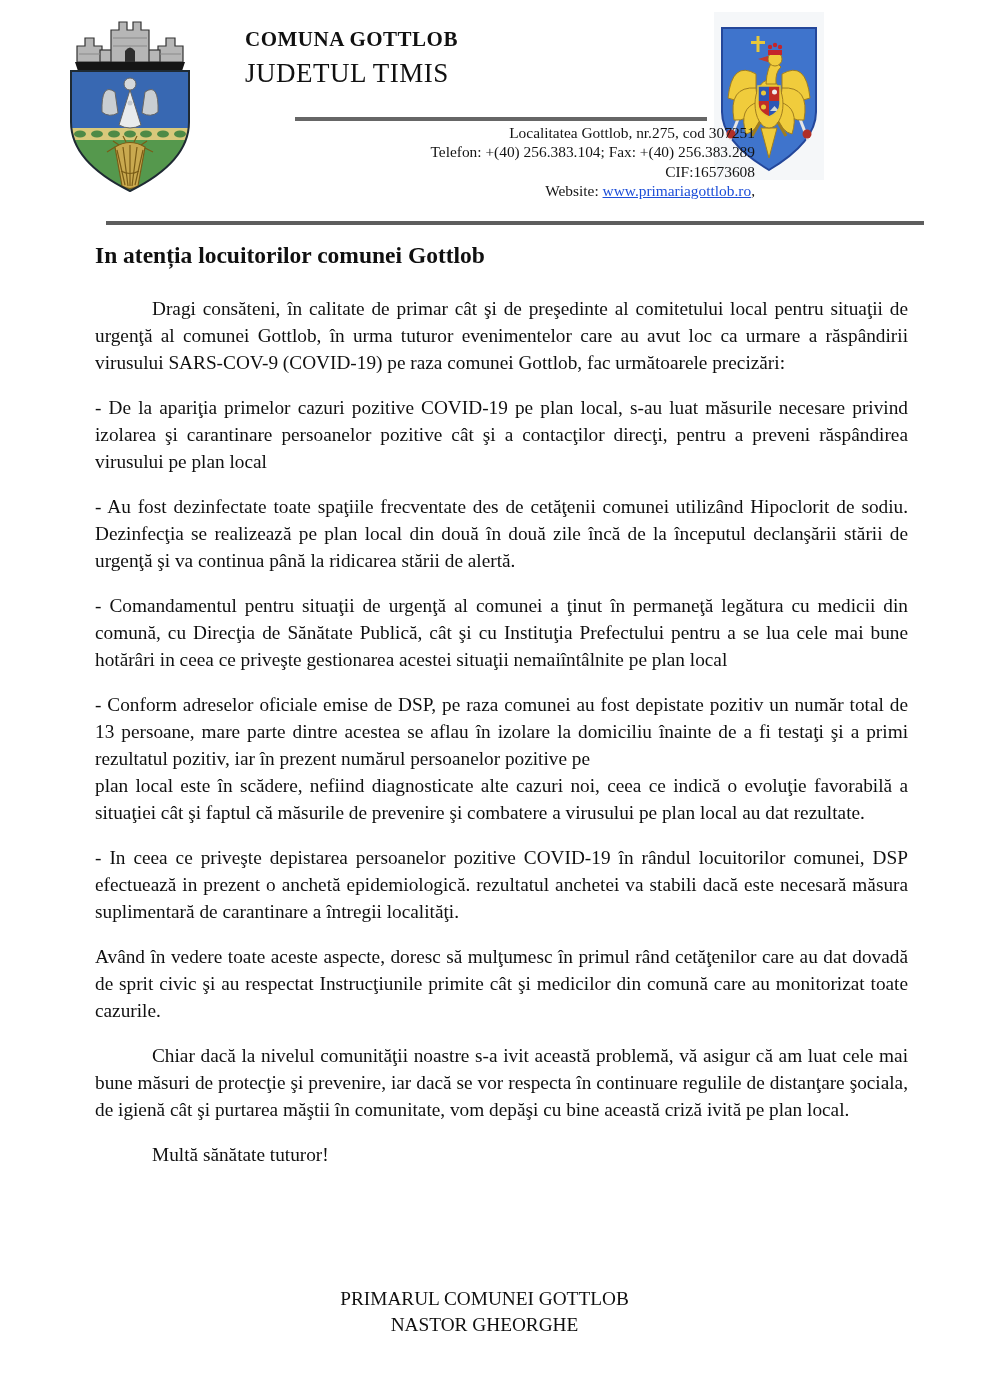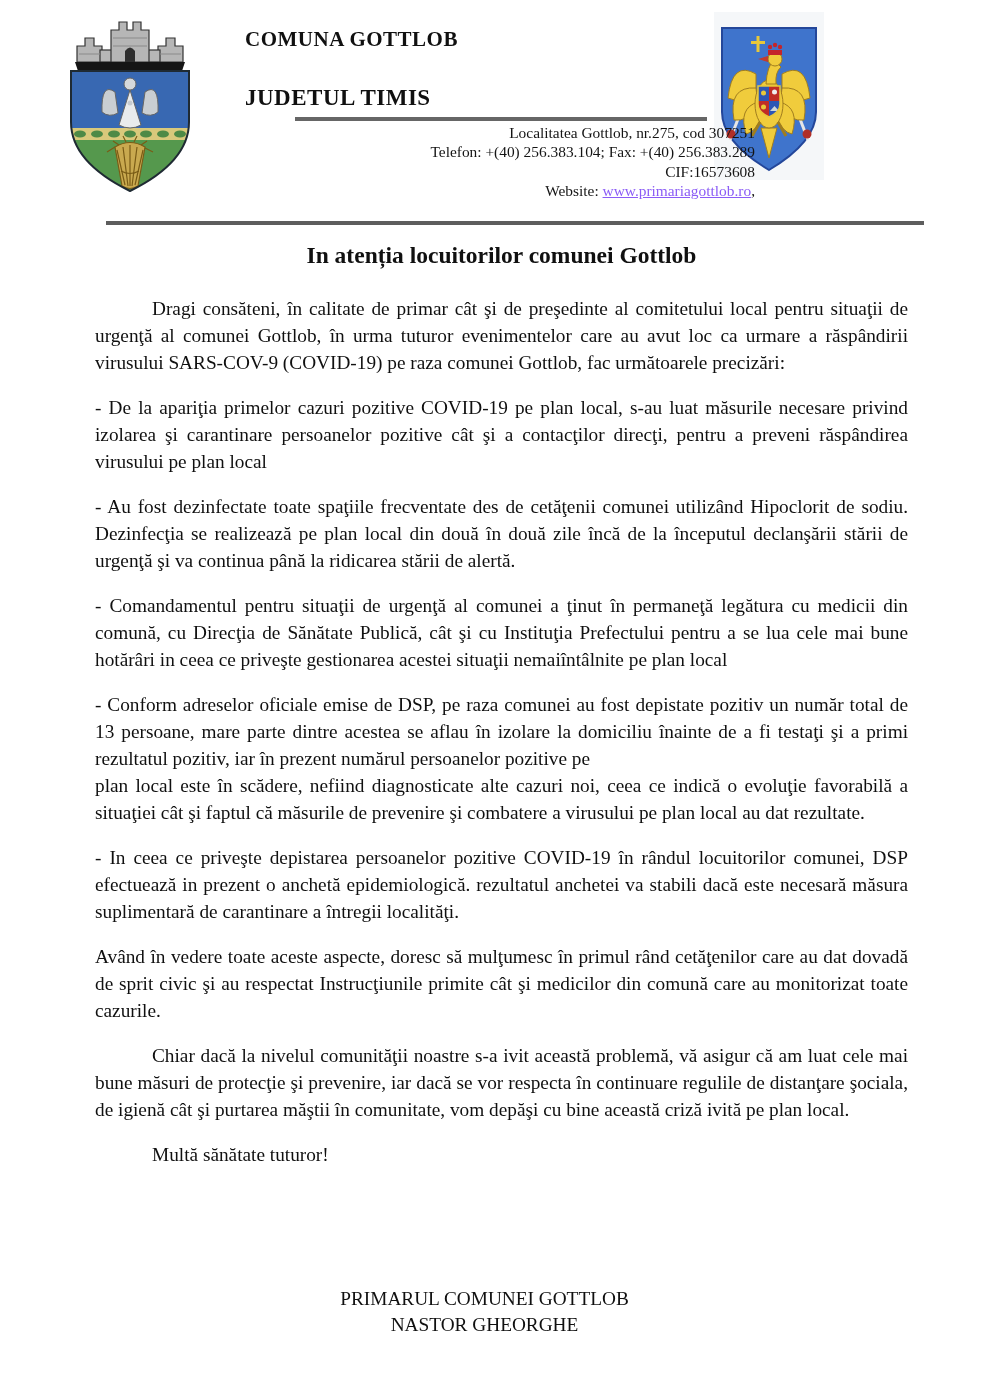--- a/index.html
+++ b/index.html
@@ -8,30 +8,30 @@
     font-family:"Liberation Serif","DejaVu Serif",serif; color:#101010;
     overflow:hidden;
   }
   .abs { position:absolute; }
 
   
   .crest-left  { left:55px;  top:10px; }
   .crest-right { left:714px; top:12px; }
   .hdr-center  { left:245px; top:26px; width:510px; text-align:left; }
   .commune     { font-size:21px; font-weight:bold; line-height:26px; letter-spacing:0.5px; }
-  .county      { font-size:23px; font-weight:bold; line-height:26px; letter-spacing:0.5px; margin-top:33px; }
+  .county      { font-size:27px; font-weight:normal; line-height:26px; letter-spacing:0.5px; margin-top:8px; }
   .rule        { background:#666666; height:4px; }
   .rule-top    { left:295px; top:117px; width:412px; }
   .rule-bottom { left:106px; top:221px; width:818px; background:#5d5d5d; }
   .contact     { left:245px; top:123px; width:510px; text-align:right;
                  font-size:15.4px; line-height:19.3px; color:#141414; }
-  .lnk         { color:#8b5cf6; text-decoration:underline; cursor:pointer; }
+  .lnk         { color:#1d4ed8; text-decoration:underline; cursor:pointer; }
 
   
-  .doc-title   { left:95px; top:240px; width:813px; text-align:center;
+  .doc-title   { left:95px; top:240px; width:813px; 
                  font-size:23.5px; font-weight:bold; line-height:30px; }
   .letter-body { left:95px; top:295px; width:813px; font-size:19.3px;
                  line-height:27px; text-align:justify; }
   .letter-body p { margin:0 0 18px 0; }
   .indent      { text-indent:57px; }
   .signature   { left:78px; top:1286px; width:813px; text-align:center;
                  font-size:19.3px; line-height:26px; }
 </style>
 </head>
 <body>

